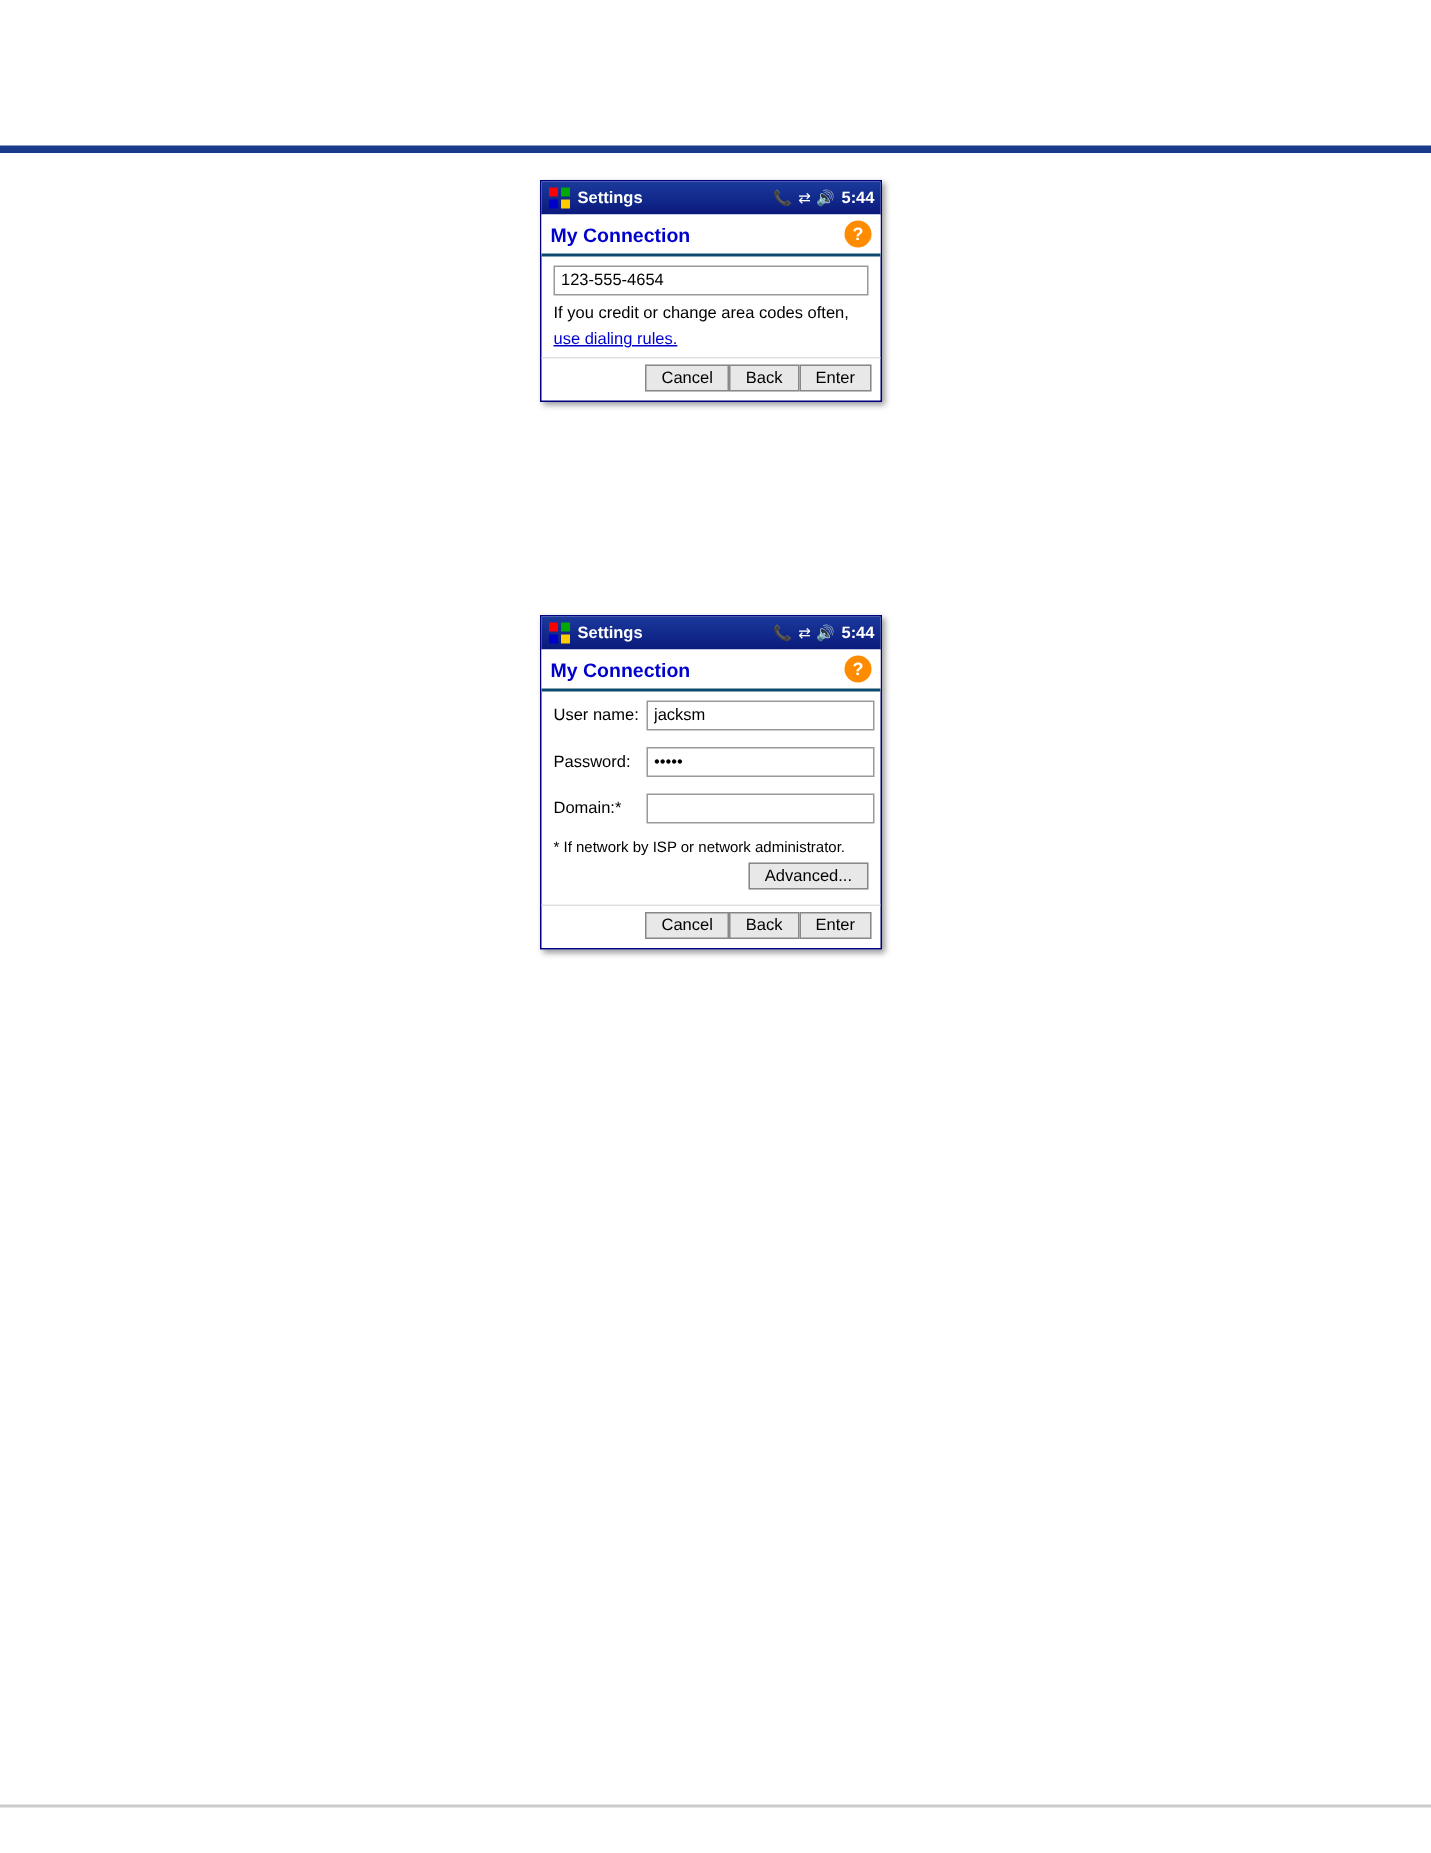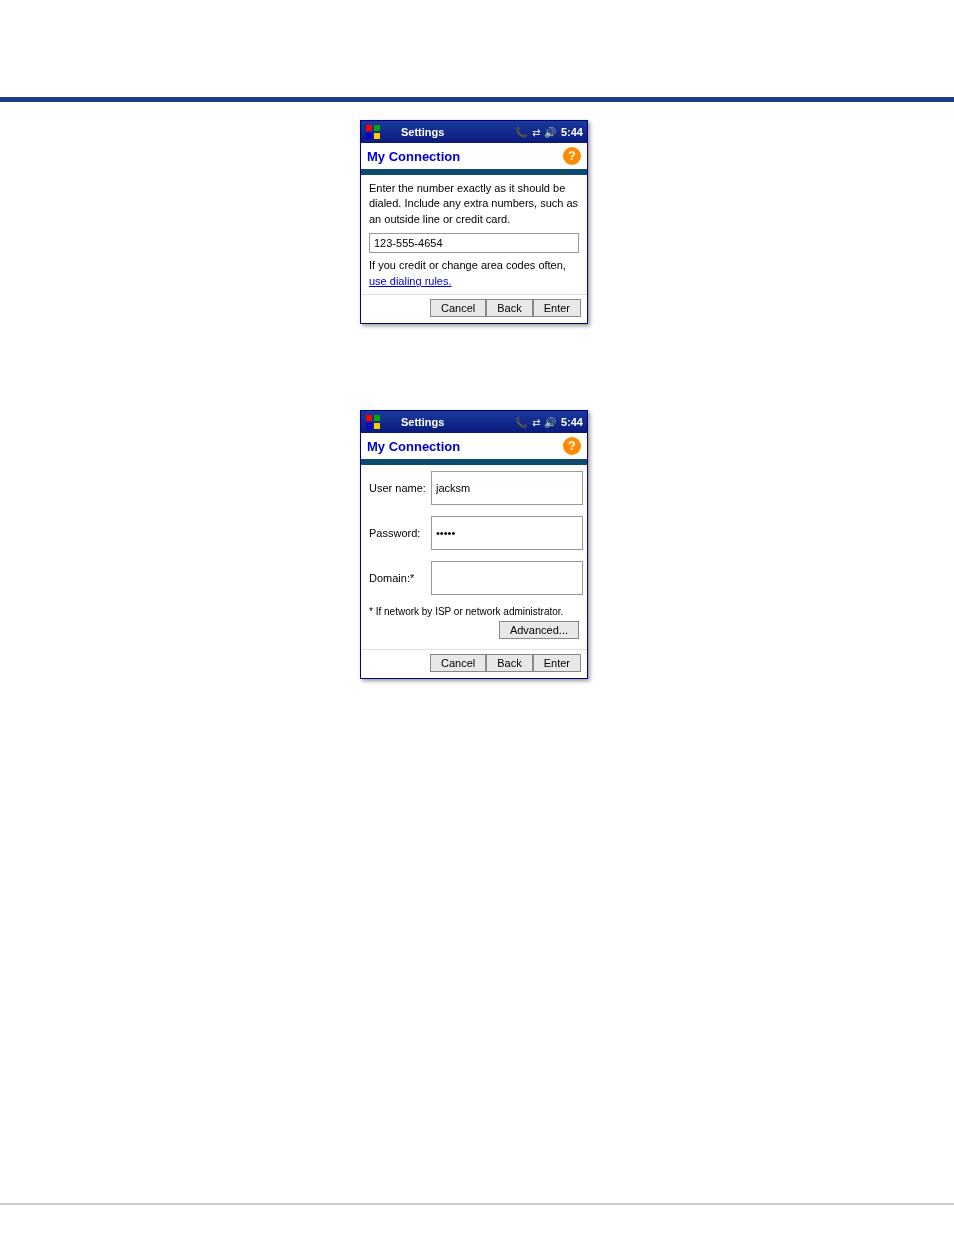--- a/index.html
+++ b/index.html
@@ -49,21 +49,21 @@
       display: flex;
       align-items: center;
       justify-content: space-between;
       padding: 2px 4px;
       height: 22px;
     }
 
     .wm-titlebar-left {
       display: flex;
       align-items: center;
-      gap: 20px;
+      gap: 4px;
       justify-content: center;
     }
 
     .wm-logo {
       width: 16px;
       height: 16px;
     }
 
     .wm-title-text {
       font-size: 11px;
@@ -88,21 +88,21 @@
       font-weight: bold;
       color: #ffffff;
     }
 
     .wm-header {
       background: #ffffff;
       padding: 4px 6px;
       display: flex;
       align-items: center;
       justify-content: space-between;
-      border-bottom: 6px solid #0c4a6e;
+      border-bottom: 2px solid #0c4a6e;
     }
 
     .wm-header-title {
       font-size: 13px;
       font-weight: bold;
       color: #0000cc;
     }
 
     .wm-help-icon {
       width: 18px;
@@ -182,21 +182,21 @@
       color: #000000;
       width: 62px;
       flex-shrink: 0;
     }
 
     .wm-form-input {
       flex: 1;
       border: 1px solid #999999;
       padding: 2px 4px;
       font-size: 11px;
-      height: 34px;
+      height: 20px;
       background: #ffffff;
     }
 
     .wm-note {
       font-size: 10px;
       color: #000000;
       margin: 4px 0;
     }
 
     .wm-advanced-row {
@@ -232,21 +232,20 @@
   </div>
 
   <div class="wm-header">
     <span class="wm-header-title">My Connection</span>
     <div class="wm-help-icon">
       <span>?</span>
     </div>
   </div>
 
   <div class="wm-content">
-    <p class="wm-description">Enter the number exactly as it should be dialed.  Include any extra numbers, such as an outside line or credit card.</p>
     <input type="text" class="wm-input" value="123-555-4654" style="">
     <p class="wm-dialing-text">If you credit or change area codes often,</p>
     <a class="wm-link">use dialing rules.</a>
   </div>
 
   <div class="wm-buttons">
     <button class="wm-btn">Cancel</button>
     <button class="wm-btn">Back</button>
     <button class="wm-btn">Enter</button>
   </div>

